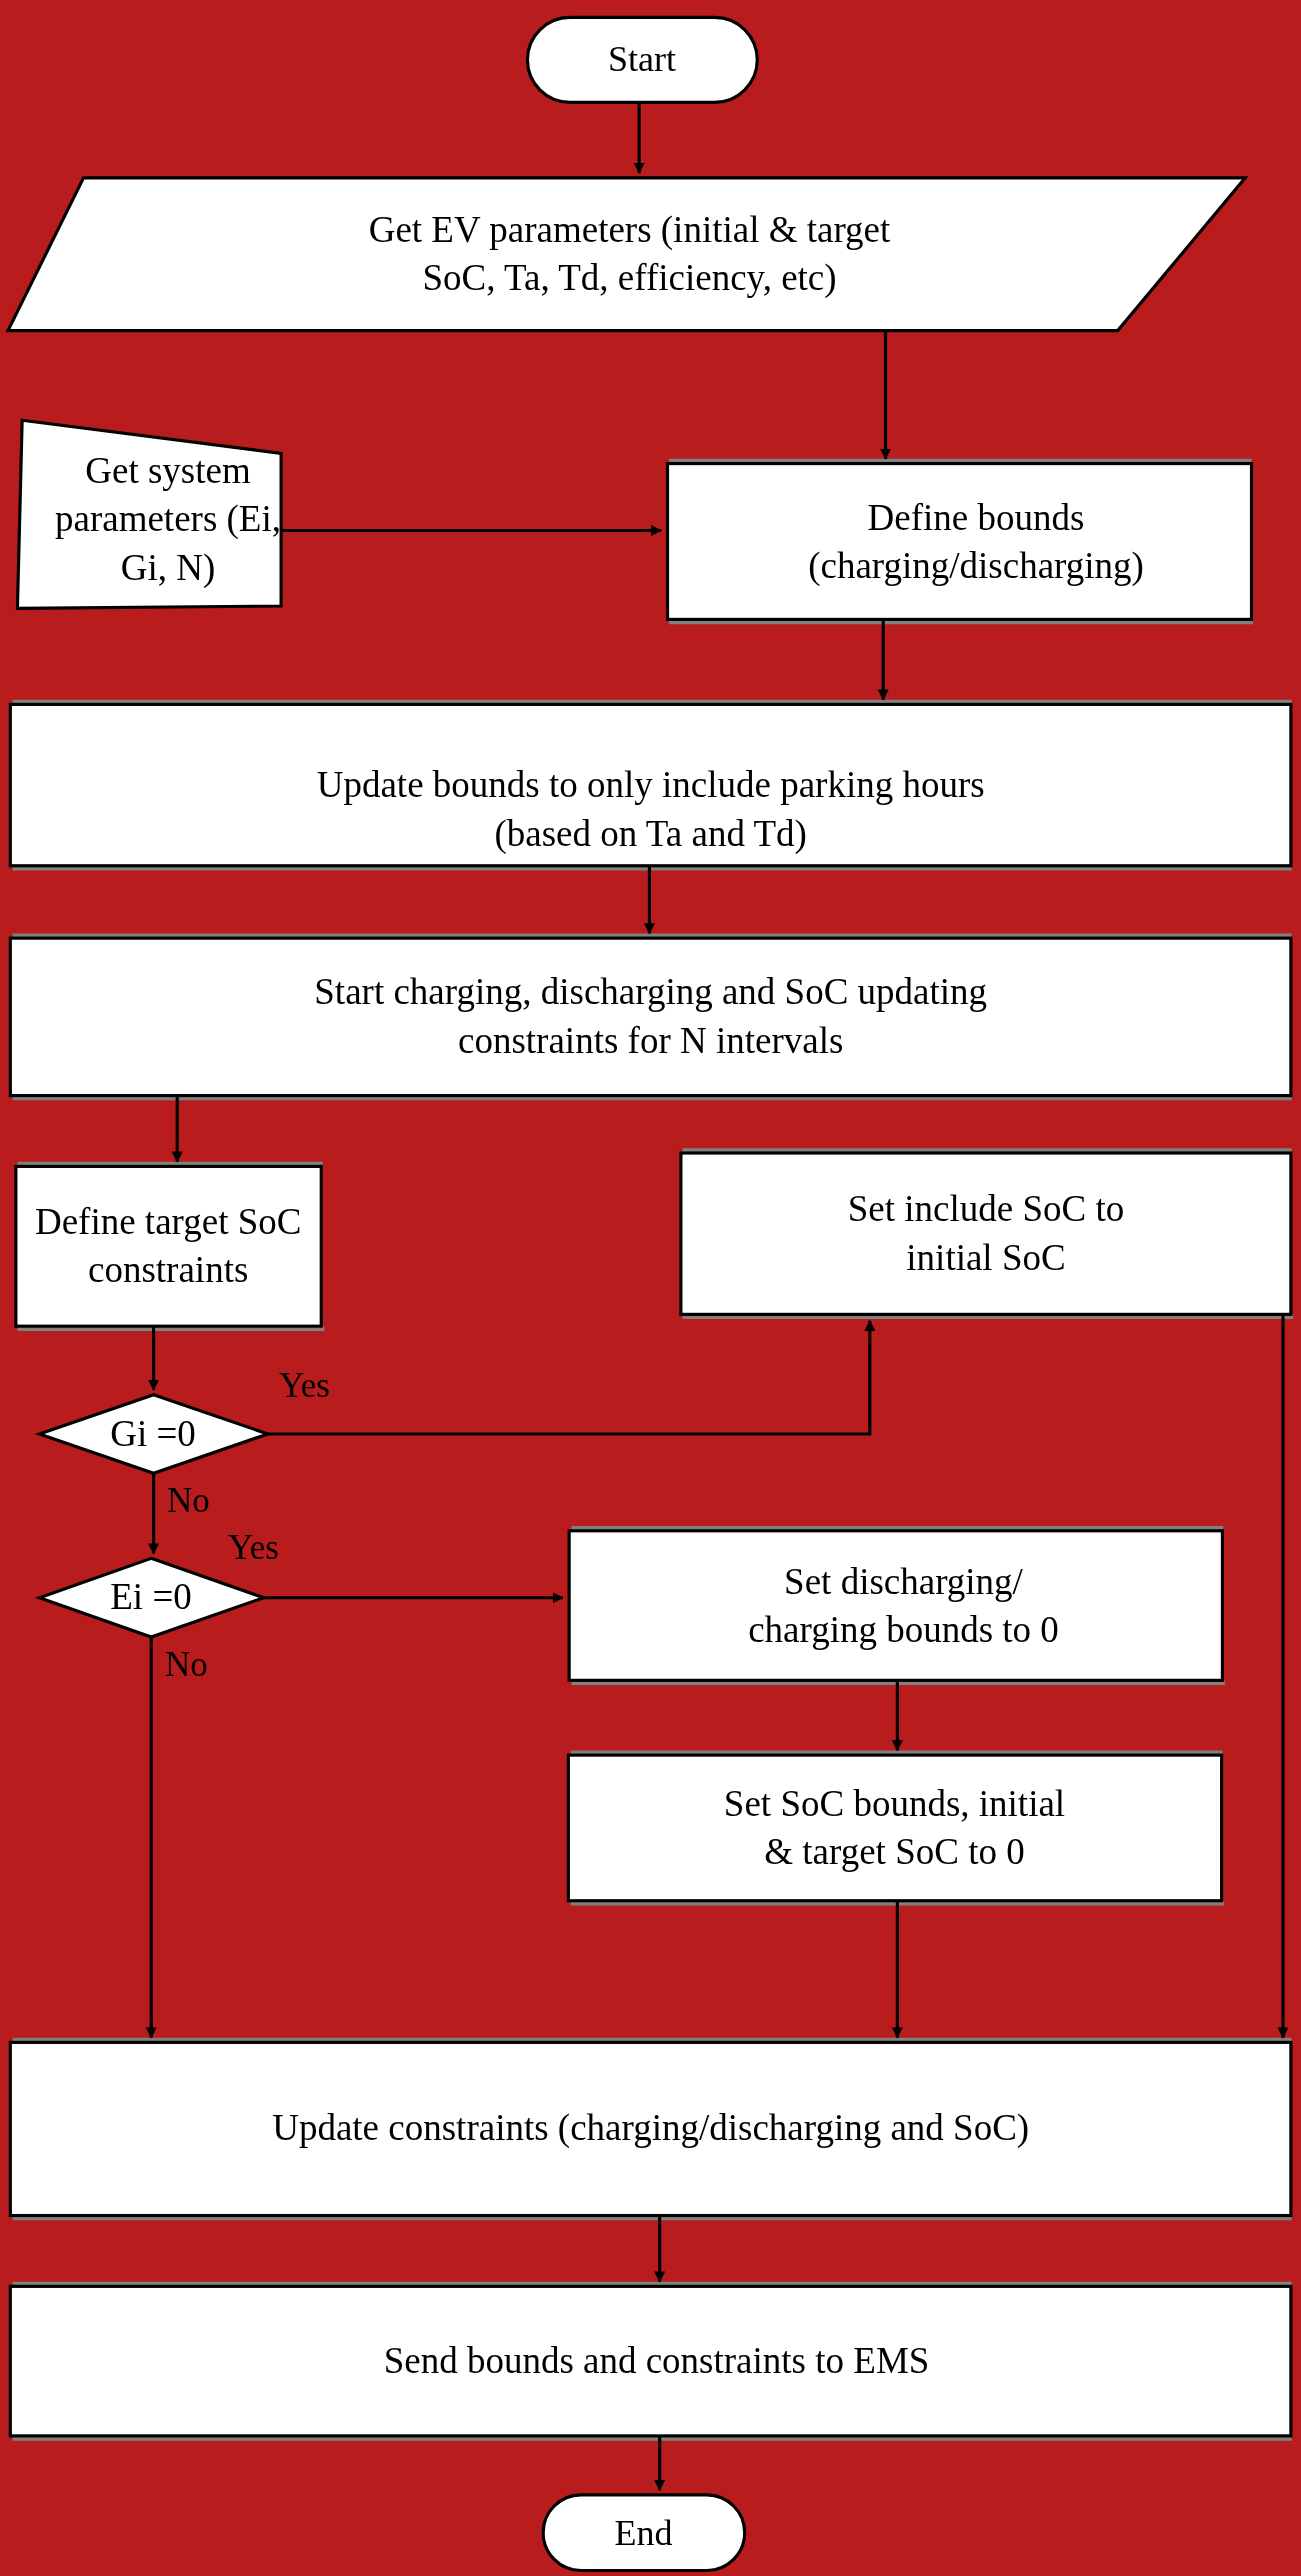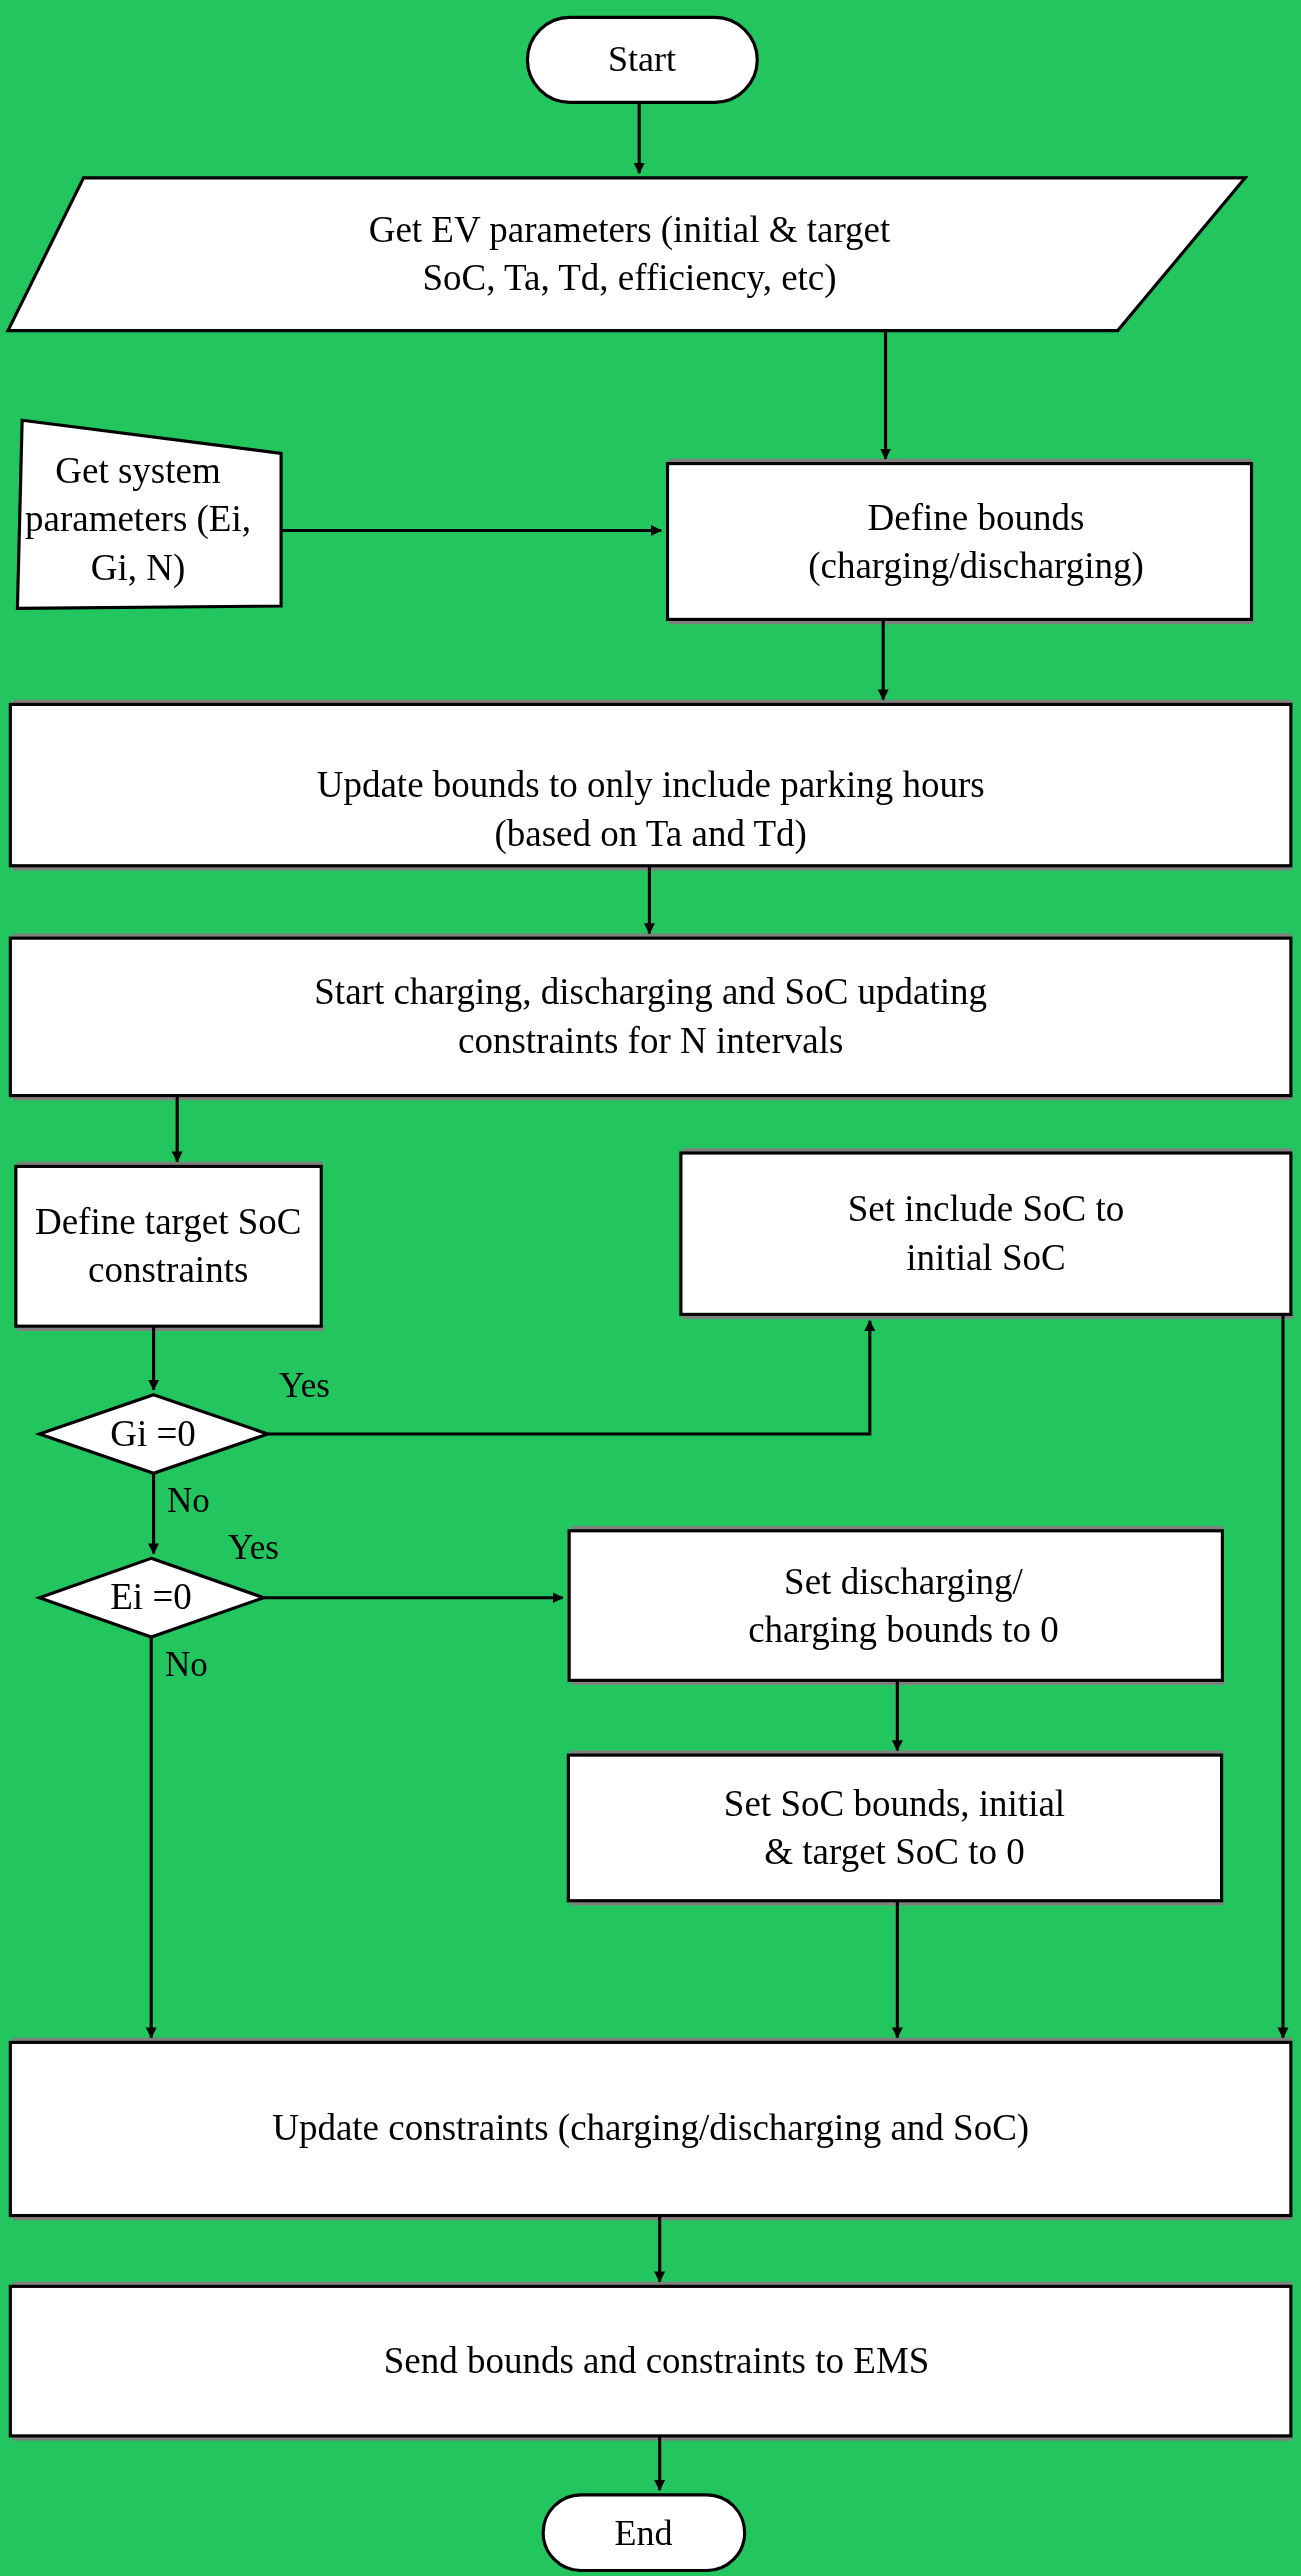--- a/index.html
+++ b/index.html
@@ -4,21 +4,21 @@
 <style>
   html, body {
     margin: 0;
     padding: 0;
     background: #ffffff;
   }
   #flowchart-root {
     position: relative;
     width: 1302px;
     height: 2576px;
-    background: #22c55e;
+    background: #b91c1c;
     font-family: "Liberation Serif", "DejaVu Serif", serif;
     overflow: hidden;
   }
   #flow-svg {
     position: absolute;
     left: 0;
     top: 0;
     width: 1302px;
     height: 2576px;
   }
@@ -147,21 +147,21 @@
       <line x1="838" y1="3095" x2="838" y2="3164" marker-end="url(#arrowhead)"></line>
 
     </g>
   </svg>
 
   <div class="node-label fs-terminal" style="left:527px; top:17.3px; width:230px; height:85px;">Start</div>
 
   <div class="node-label fs-node" style="left:118px; top:181px; width:1023px; height:146px;">Get EV parameters (initial &amp; target
 SoC, Ta, Td, efficiency, etc)</div>
 
-  <div class="node-label fs-node" style="left:5px; top:441px; width:266px; height:157px;">Get system
+  <div class="node-label fs-node" style="left:35px; top:441px; width:266px; height:157px;">Get system
 parameters (Ei, Gi, N)</div>
 
   <div class="node-label fs-node" style="left:667px; top:464px; width:584px; height:156px;margin-left:17px;">Define bounds
 (charging/discharging)</div>
 
   <div class="node-label fs-node" style="left:10.2px; top:729px; width:1281px; height:161px;">Update bounds to only include parking hours
 (based on Ta and Td)</div>
 
   <div class="node-label fs-node" style="left:10.2px; top:938px; width:1281px; height:157px;">Start charging, discharging and SoC updating
 constraints for N intervals</div>

